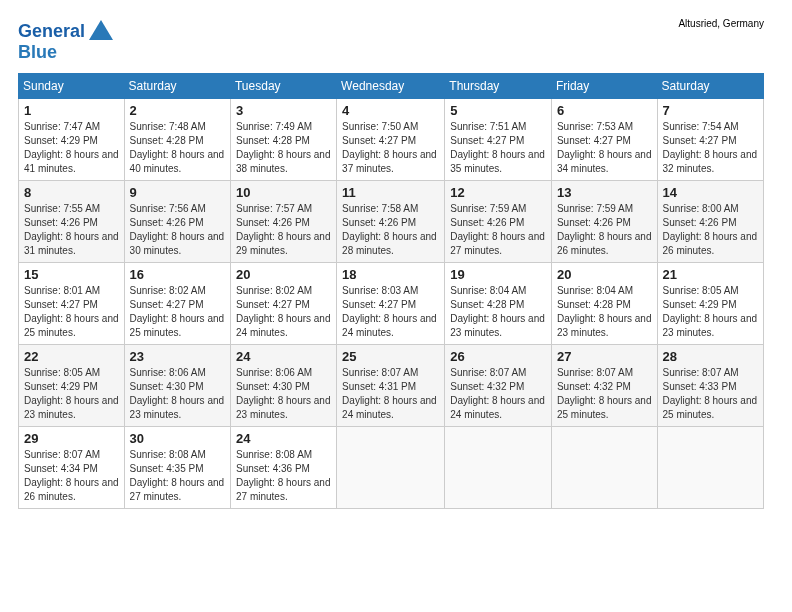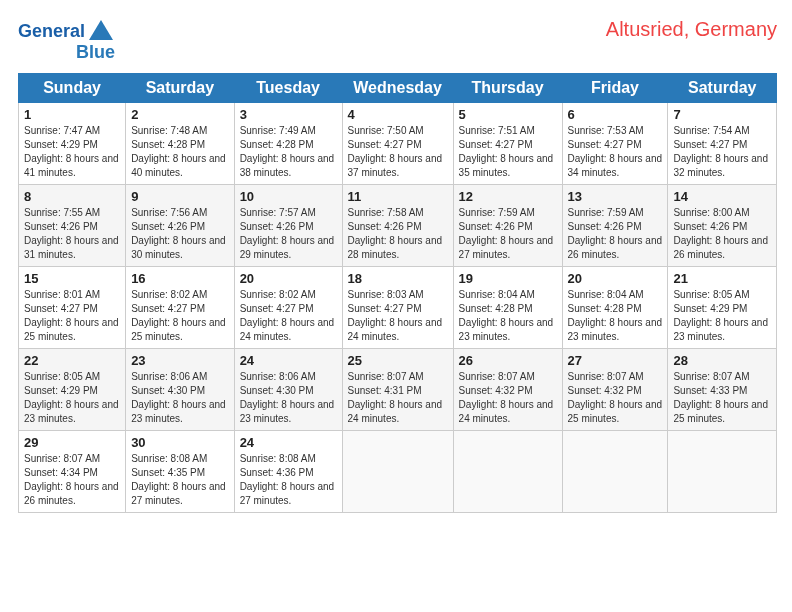--- a/index.html
+++ b/index.html
@@ -6,21 +6,21 @@
     body {
       font-family: Arial, sans-serif;
       background: #fff;
       width: 792px;
       height: 612px;
       overflow: hidden;
     }
     .page {
       width: 792px;
       min-height: 612px;
-      padding: 18px 15px 10px 18px;
+      padding: 18px 28px 10px 18px;
       background: #fff;
     }
     .header {
       display: flex;
       justify-content: space-between;
       align-items: flex-start;
       margin-bottom: 10px;
     }
     .logo {
       display: flex;
@@ -44,35 +44,35 @@
     .title-block {
       text-align: right;
     }
     .month-title {
       font-size: 30px;
       font-weight: bold;
       color: #222;
       line-height: 1.1;
     }
     .location {
-      font-size: 20px;
-      color: #ef4444;
+      font-size: 10px;
+      color: #000000;
     }
     .calendar {
       width: 100%;
       border-collapse: collapse;
       font-size: 10px;
     }
     .calendar th {
       background: #2979b8;
       color: #fff;
       padding: 5px 4px;
-      text-align: center;
-      font-size: 16px;
-      font-weight: bold;
+      text-align: left;
+      font-size: 12px;
+      font-weight: normal;
       border: 1px solid #2979b8;
     }
     .calendar td {
       vertical-align: top;
       border: 1px solid #ccc;
       padding: 4px 5px;
       width: 113px;
       min-height: 80px;
       background: #fff;
     }
@@ -101,21 +101,21 @@
 <div class="page">
   <div class="header">
     <div class="logo">
       <div>
         <div style="display:flex;align-items:center;">
           <span class="logo-text"><span>General</span></span>
           <svg class="logo-icon" viewBox="0 0 28 28">
             <polygon points="14,2 26,22 2,22" fill="#2979b8"></polygon>
           </svg>
         </div>
-        <div style="font-size:18px;font-weight:bold;color:#2979b8;margin-top:-4px;text-align:right;">Blue</div>
+        <div style="font-size:18px;font-weight:bold;color:#2979b8;margin-top:-4px;">Blue</div>
       </div>
     </div>
     <div class="title-block">
       <div class="location">Altusried, Germany</div>
     </div>
   </div>
 
   <table class="calendar">
     <thead>
       <tr id="weekday-header">

